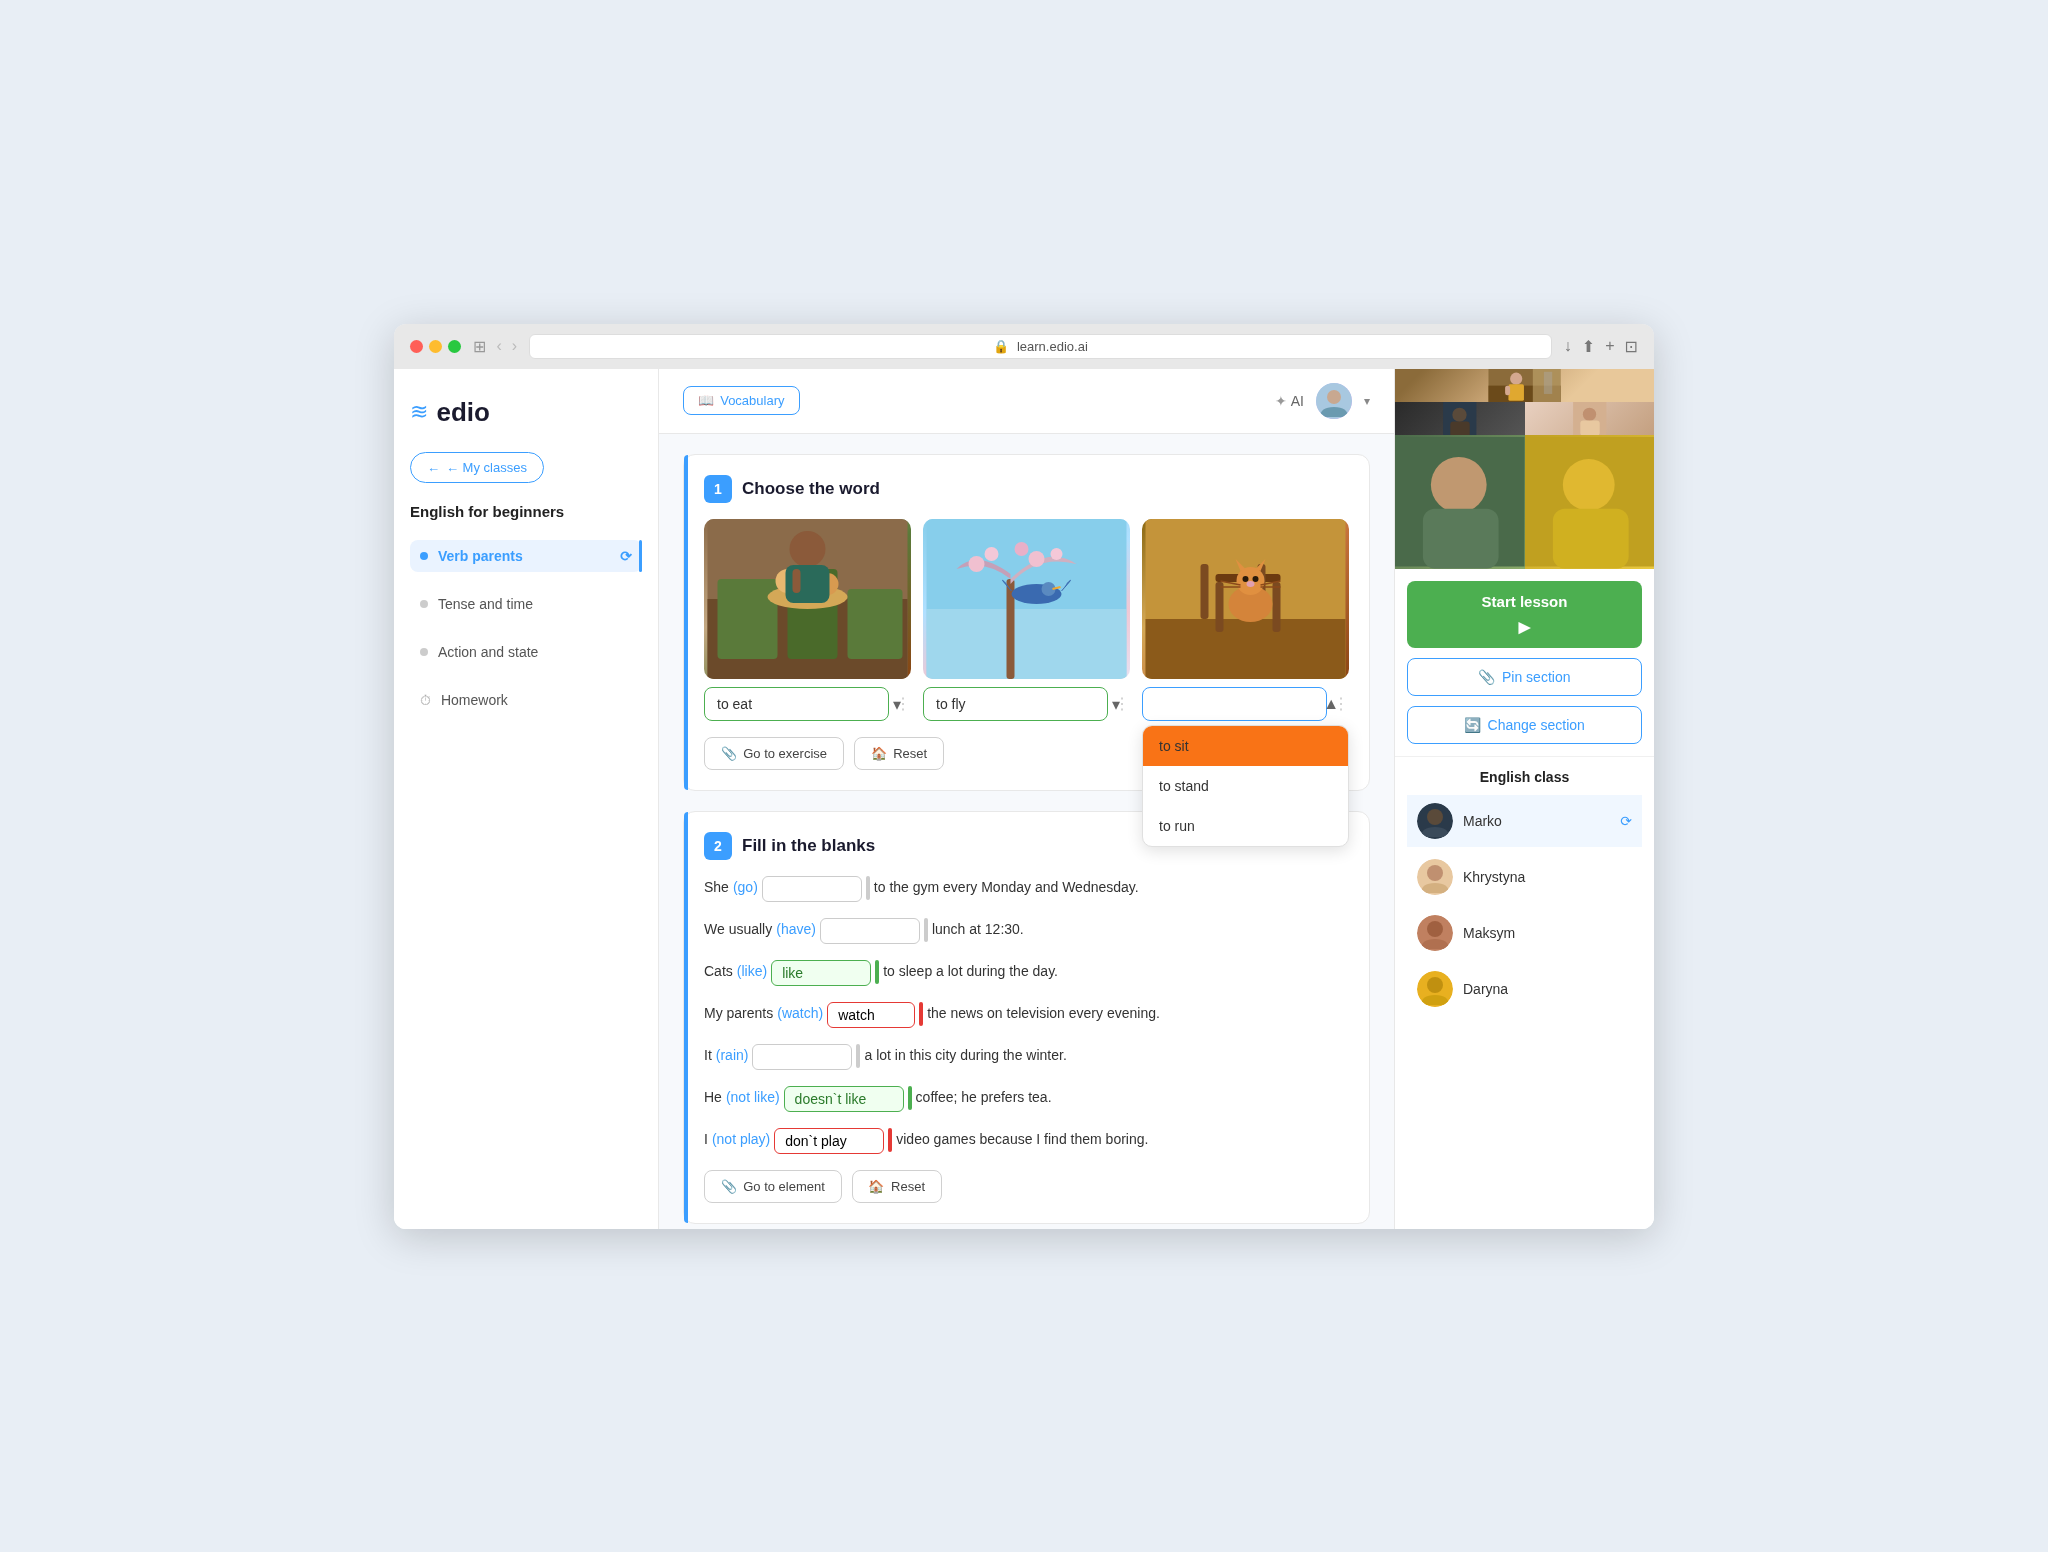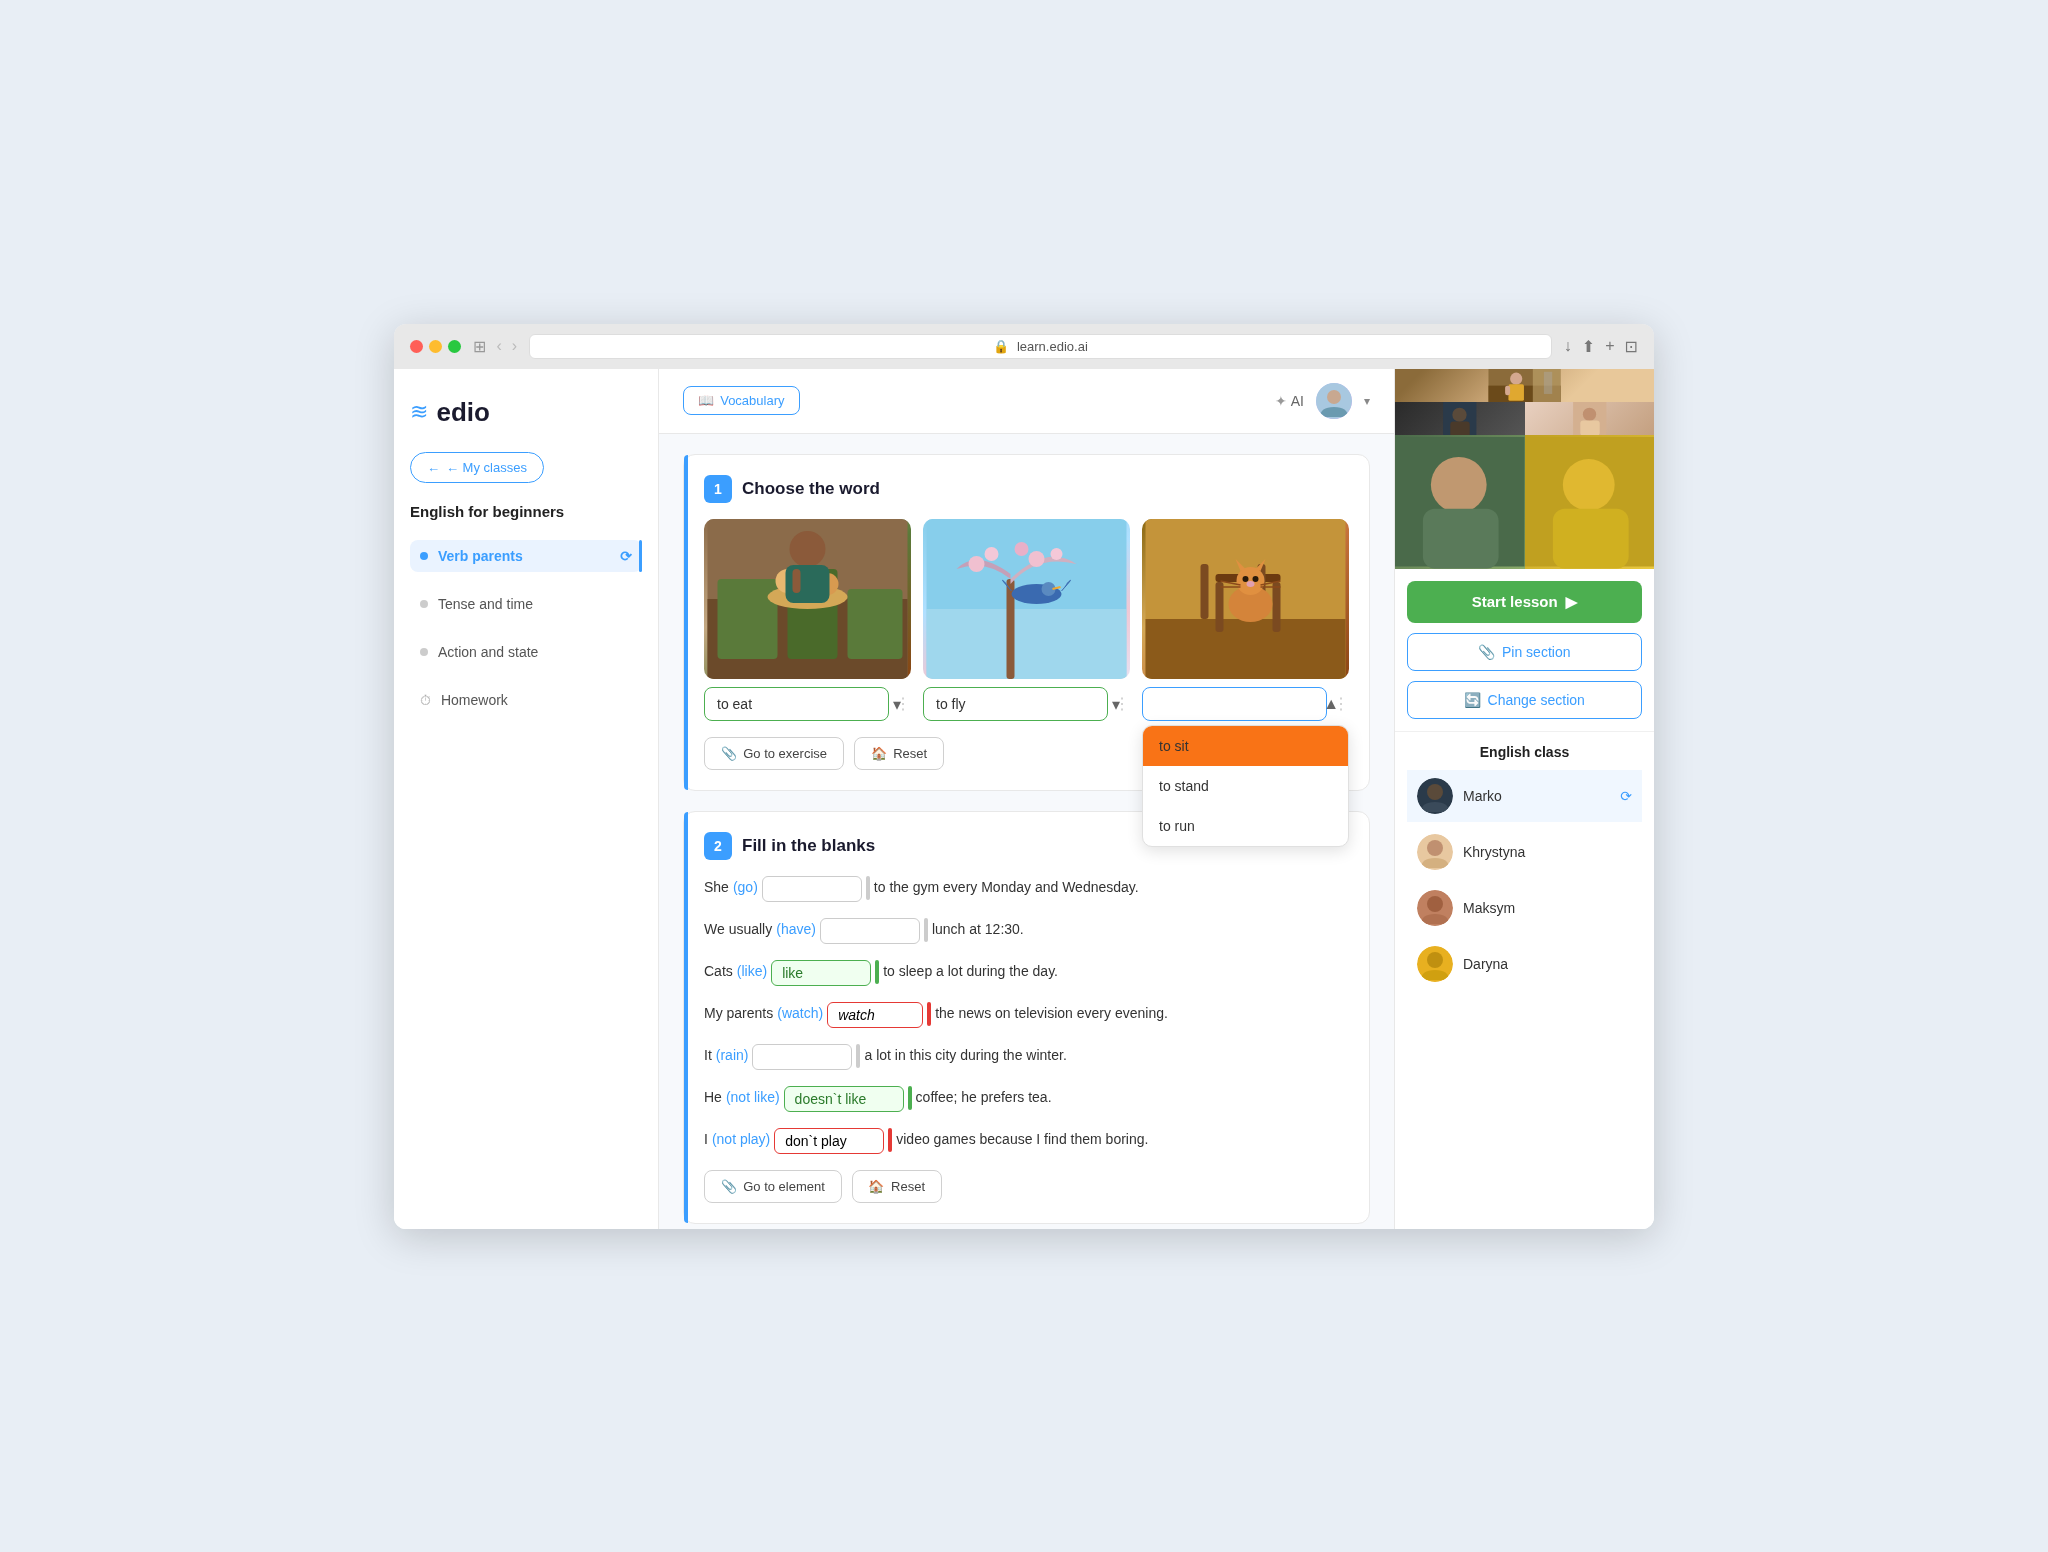--- a/index.html
+++ b/index.html
@@ -388,20 +388,21 @@
       border: none;
       border-radius: 8px;
       padding: 12px;
       font-size: 15px;
       font-weight: 600;
       cursor: pointer;
       display: flex;
       align-items: center;
       justify-content: center;
       gap: 8px;
+      flex-direction: column;
     }
     .panel-btn {
       border: 1.5px solid #3b9eff;
       background: white;
       color: #3b9eff;
       border-radius: 8px;
       padding: 10px;
       font-size: 14px;
       font-weight: 500;
       cursor: pointer;
@@ -694,21 +695,21 @@
               <span>Cats</span>
               <span class="sentence-hint">(like)</span>
               <input class="blank-input correct" value="like" style="">
               <span style="width:4px;height:24px;background:#4caf50;border-radius:2px;display:inline-block"></span>
               <span>to sleep a lot during the day.</span>
             </div>
 
             <div class="sentence">
               <span>My parents</span>
               <span class="sentence-hint">(watch)</span>
-              <input class="blank-input incorrect" value="watch" style="width: 96px; font-style: italic;">
+              <input class="blank-input incorrect" value="watch" style="width: 88px;">
               <span style="width:4px;height:24px;background:#e53935;border-radius:2px;display:inline-block"></span>
               <span>the news on television every evening.</span>
             </div>
 
             <div class="sentence">
               <span>It</span>
               <span class="sentence-hint">(rain)</span>
               <input class="blank-input" value="" placeholder="" style="">
               <span style="width:4px;height:24px;background:#ccc;border-radius:2px;display:inline-block"></span>
               <span>a lot in this city during the winter.</span>

